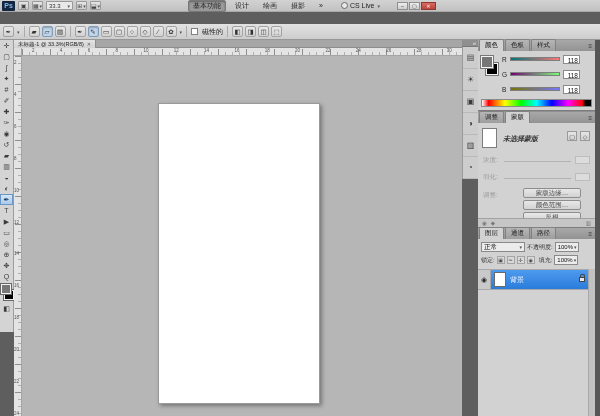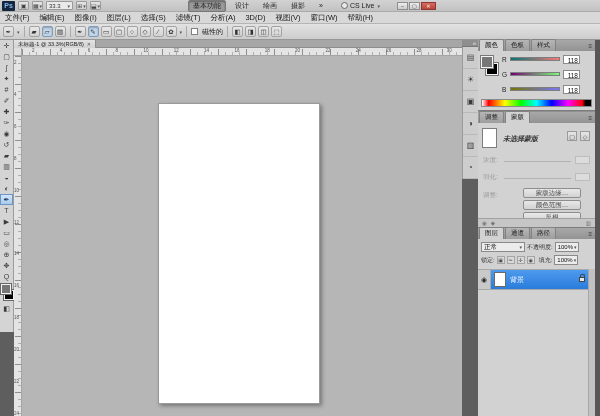--- a/index.html
+++ b/index.html
@@ -155,33 +155,20 @@
       <span>CS Live</span>
       <span class="dd">▾</span>
     </div>
     <div class="win-btns">
       <span class="wbtn">–</span>
       <span class="wbtn">▢</span>
       <span class="wbtn close">✕</span>
     </div>
   </div>
 
-  <div class="menu-bar">
-    <span class="menu-item">文件(F)</span>
-    <span class="menu-item">编辑(E)</span>
-    <span class="menu-item">图像(I)</span>
-    <span class="menu-item">图层(L)</span>
-    <span class="menu-item">选择(S)</span>
-    <span class="menu-item">滤镜(T)</span>
-    <span class="menu-item">分析(A)</span>
-    <span class="menu-item">3D(D)</span>
-    <span class="menu-item">视图(V)</span>
-    <span class="menu-item">窗口(W)</span>
-    <span class="menu-item">帮助(H)</span>
-  </div>
 
   <div class="options-bar">
     <div class="ob-btn">
         <span>✒</span>
       </div>
     <span class="dd">▾</span>
     <div class="ob-sep"></div>
     <div class="ob-btn">
         <span>▰</span>
       </div>

